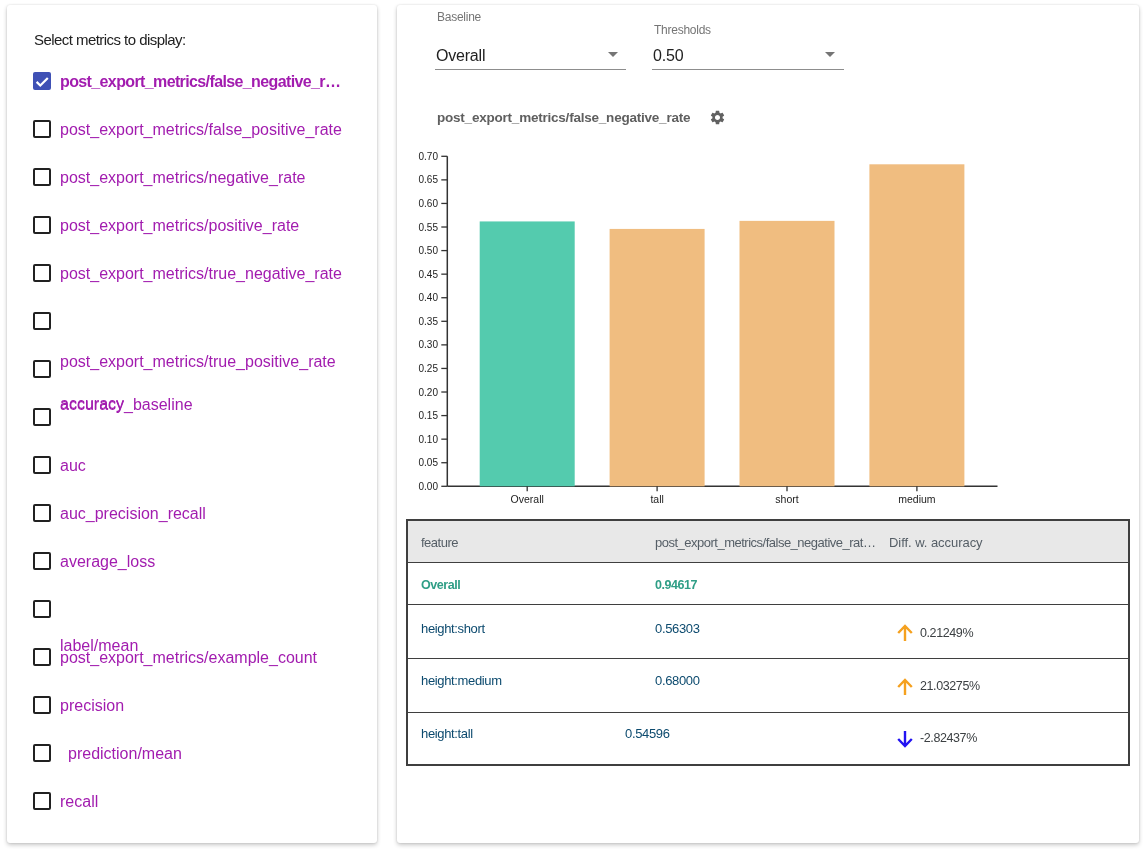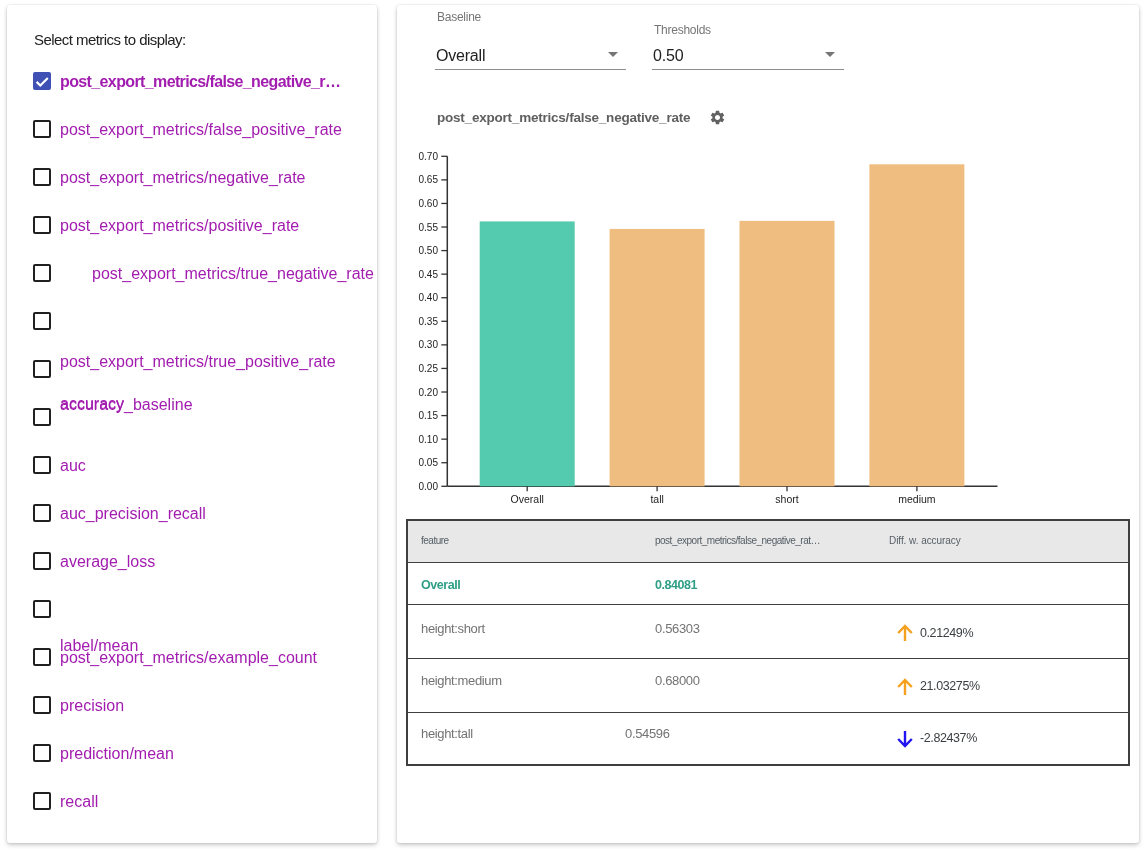--- a/index.html
+++ b/index.html
@@ -19,22 +19,22 @@
   .ddval{position:absolute;font-size:16px;color:#212121;letter-spacing:-0.2px;}
   .ddline{position:absolute;height:1px;background:#8d8d8d;}
   .ddarrow{position:absolute;width:0;height:0;border-left:5px solid transparent;
            border-right:5px solid transparent;border-top:5.5px solid #757575;}
   
   .tbl{position:absolute;left:406px;top:519px;width:724px;height:247px;box-sizing:border-box;
        border:2px solid #3f3f3f;background:#fff;}
   .thead{position:absolute;left:0;top:0;width:100%;background:#e8e8e8;
          border-bottom:1px solid #3f3f3f;box-sizing:border-box;}
   .rline{position:absolute;left:0;width:100%;height:1px;background:#3f3f3f;}
-  .tcell{position:absolute;font-size:13px;color:#737373;letter-spacing:-0.35px;white-space:nowrap;}
-  .hcell{position:absolute;font-size:10px;color:#555e66;letter-spacing:-0.5px;white-space:nowrap;}
+  .tcell{position:absolute;font-size:13px;color:#0c4a6e;letter-spacing:-0.35px;white-space:nowrap;}
+  .hcell{position:absolute;font-size:13px;color:#555e66;letter-spacing:-0.5px;white-space:nowrap;}
   .gcell{position:absolute;font-size:12.5px;font-weight:bold;color:#2f9e86;letter-spacing:-0.45px;}
   .dcell{position:absolute;font-size:12.5px;color:#3c4043;letter-spacing:-0.4px;}
 </style>
 </head>
 <body>
 <div id="page">
 
   <div class="card" style="left:7px;top:5px;width:370px;height:838px;"></div>
   <div class="abs" style="left:34px;top:31px;font-size:15px;color:#212121;letter-spacing:-0.55px;">Select metrics to display:</div>
   <div id="metriclist">
@@ -44,41 +44,41 @@
         </svg>
       </div>
       <div class="itemlab b" style="top:72.5px;">post_export_metrics/false_negative_r…</div>
       <div class="cbx" style="top:120.25px;"></div>
       <div class="itemlab" style="top:120.5px;">post_export_metrics/false_positive_rate</div>
       <div class="cbx" style="top:168.25px;"></div>
       <div class="itemlab" style="top:168.5px;">post_export_metrics/negative_rate</div>
       <div class="cbx" style="top:216.25px;"></div>
       <div class="itemlab" style="top:216.5px;">post_export_metrics/positive_rate</div>
       <div class="cbx" style="top:264.25px;"></div>
-      <div class="itemlab" style="top:264.5px;margin-left:32px;">post_export_metrics/true_negative_rate</div>
+      <div class="itemlab" style="top:264.5px;">post_export_metrics/true_negative_rate</div>
       <div class="cbx" style="top:312.25px;"></div>
       <div class="itemlab" style="top:312.5px;margin-top:40px;">post_export_metrics/true_positive_rate</div>
       <div class="cbx" style="top:360.25px;"></div>
       <div class="itemlab" style="top:360.5px;margin-top:34px;">accuracy</div>
       <div class="cbx" style="top:408.25px;"></div>
       <div class="itemlab" style="top:396px;">accuracy_baseline</div>
       <div class="cbx" style="top:456.25px;"></div>
       <div class="itemlab" style="top:456.5px;">auc</div>
       <div class="cbx" style="top:504.25px;"></div>
       <div class="itemlab" style="top:504.5px;">auc_precision_recall</div>
       <div class="cbx" style="top:552.25px;"></div>
       <div class="itemlab" style="top:552.5px;">average_loss</div>
       <div class="cbx" style="top:600.25px;"></div>
       <div class="itemlab" style="top:600.5px;margin-top:36px;">label/mean</div>
       <div class="cbx" style="top:648.25px;"></div>
       <div class="itemlab" style="top:648.5px;">post_export_metrics/example_count</div>
       <div class="cbx" style="top:696.25px;"></div>
       <div class="itemlab" style="top:696.5px;">precision</div>
       <div class="cbx" style="top:744.25px;"></div>
-      <div class="itemlab" style="top:744.5px;">prediction/mean</div>
+      <div class="itemlab" style="top:744.5px;margin-left:8px;">prediction/mean</div>
       <div class="cbx" style="top:792.25px;"></div>
       <div class="itemlab" style="top:792.5px;">recall</div>
     </div>
 
   <div class="card" style="left:397px;top:5px;width:742px;height:838px;"></div>
 
   <div class="ddlab" style="left:437px;top:10px;">Baseline</div>
   <div class="ddval" style="left:436px;top:47px;">Overall</div>
   <div class="ddline" style="left:435px;top:69px;width:191px;"></div>
   <div class="ddarrow" style="left:608px;top:52px;"></div>
@@ -146,21 +146,21 @@
     <div class="thead" style="height:42px;"></div>
     <div class="rline" style="top:83px;"></div>
     <div class="rline" style="top:137px;"></div>
     <div class="rline" style="top:191px;"></div>
   </div>
   <div class="hcell" style="left:421px;top:535px;">feature</div>
   <div class="hcell" style="left:655px;top:535px;">post_export_metrics/false_negative_rat…</div>
   <div class="hcell" style="left:889px;top:535px;letter-spacing:-0.05px;">Diff. w. accuracy</div>
 
   <div class="gcell" style="left:421px;top:578px;">Overall</div>
-  <div class="gcell" style="left:655px;top:578px;">0.84081</div>
+  <div class="gcell" style="left:655px;top:578px;">0.94617</div>
 
   <div class="tcell" style="left:421px;top:621px;">height:short</div>
   <div class="tcell" style="left:655px;top:621px;">0.56303</div>
   <div class="tcell" style="left:421px;top:673px;">height:medium</div>
   <div class="tcell" style="left:655px;top:673px;">0.68000</div>
   <div class="tcell" style="left:421px;top:726px;">height:tall</div>
   <div class="tcell" style="left:625px;top:726px;">0.54596</div>
 
   <svg class="abs" style="left:897px;top:624px;" width="16" height="18" viewBox="0 0 16 18">
     <path d="M8,17 L8,2 M1.2,9 L8,2 L14.8,9" fill="none" stroke="#f5a11f" stroke-width="2.4"></path>

